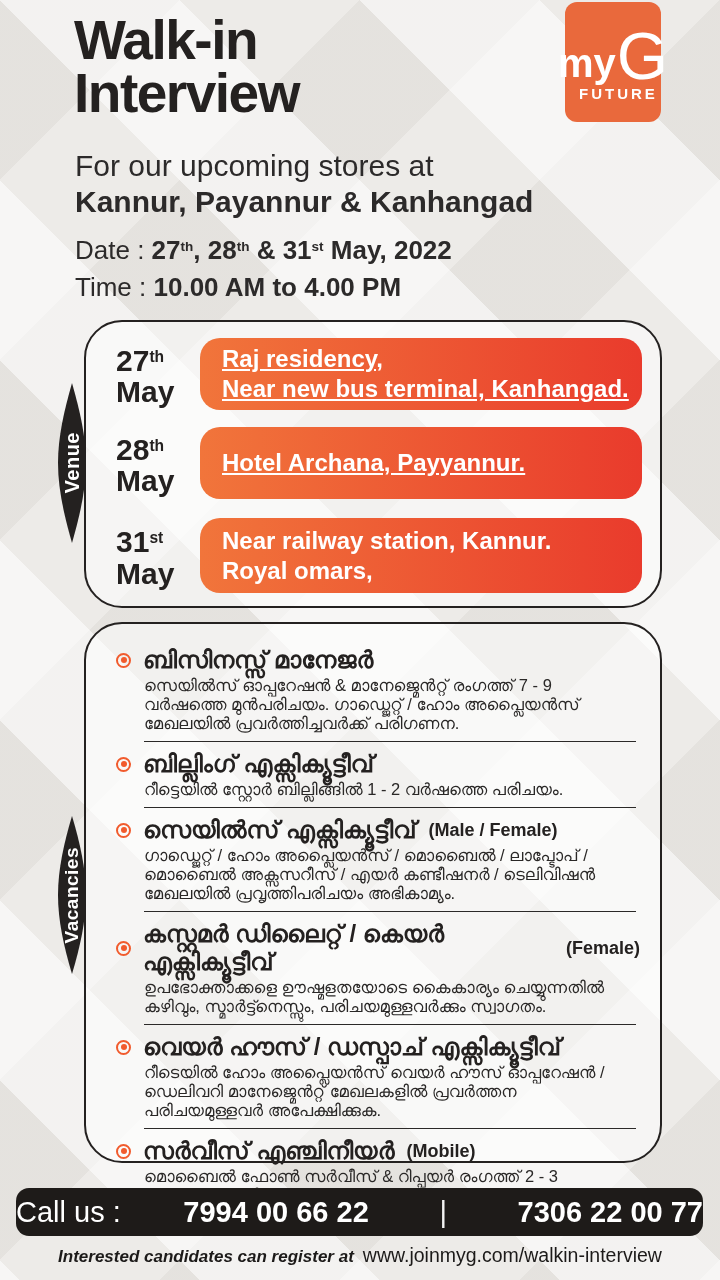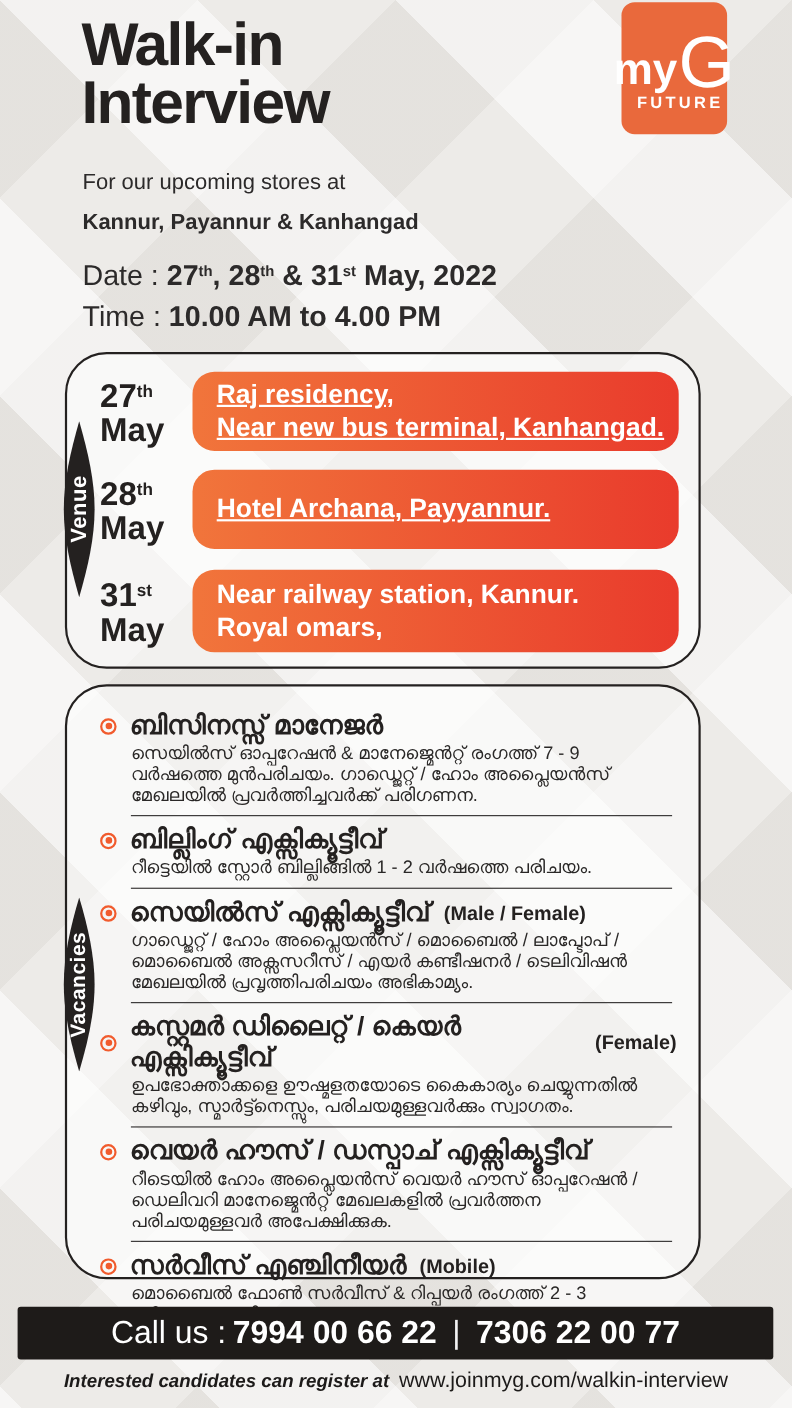--- a/index.html
+++ b/index.html
@@ -21,32 +21,32 @@
   .logo{
     position:absolute;left:565px;top:2px;width:96px;height:120px;
     background:#e9693c;border-radius:12px;
     display:flex;flex-direction:column;align-items:center;justify-content:center;color:#fff;
   }
   .logo-row{display:flex;align-items:flex-end;line-height:1;}
   .logo-my{font-size:40px;font-weight:600;letter-spacing:0;}
   .logo-g{font-size:66px;font-weight:500;margin-left:1px;margin-bottom:-6px;}
   .logo-future{font-size:15px;font-weight:700;letter-spacing:3px;margin-top:2px;align-self:flex-start;margin-left:14px;}
   .subtitle{
-    position:absolute;left:75px;top:148px;font-size:20px;line-height:36px;color:#2c2a2a;font-weight:500;
+    position:absolute;left:75px;top:148px;font-size:30px;line-height:36px;color:#2c2a2a;font-weight:500;
   }
   .subtitle .line2{font-weight:700;}
   .datetime{
     position:absolute;left:75px;top:228px;font-size:26px;line-height:37px;color:#2c2a2a;
   }
   .dt-label{font-weight:500;}
   .dt-value{font-weight:800;}
   sup.ord{font-size:.52em;vertical-align:.6em;font-weight:700;}
   
   .outline-box{
-    position:absolute;left:59px;width:578px;
+    position:absolute;left:84px;width:578px;
     border:2.5px solid #242120;border-radius:38px;background:rgba(255,255,255,.5);
     box-sizing:border-box;
   }
   #venue-box{top:320px;height:288px;}
   #vacancies-box{top:622px;height:541px;padding:22px 20px 0 30px;}
   
   .ribbon{position:absolute;width:46px;display:flex;align-items:center;justify-content:center;}
   .ribbon svg{position:absolute;inset:0;}
   .ribbon-label{
     position:relative;color:#fff;font-weight:700;font-size:20px;letter-spacing:.5px;
@@ -73,22 +73,22 @@
     width:11px;height:11px;flex:none;border-radius:50%;border:2.5px solid #f15b2d;position:relative;
   }
   .bullet::after{content:"";position:absolute;inset:2.5px;border-radius:50%;background:#f15b2d;}
   .vac-title{font-size:24px;line-height:28px;font-weight:800;color:#242120;}
   .vac-suffix{font-size:18px;font-weight:700;color:#242120;}
   .vac-desc{margin:2px 0 0 28px;font-size:16.5px;line-height:19px;color:#2a2827;max-width:484px;font-weight:500;}
   .divider{border:none;border-top:1.6px solid #2b2928;margin:8px 0 8px 28px;width:492px;}
   
   .call-pill{
     position:absolute;left:16px;top:1188px;width:687px;height:48px;box-sizing:border-box;
-    background:#1e1b19;border-radius:3px;color:#fff;
-    display:flex;align-items:center;justify-content:center;font-size:29px;cursor:pointer;
+    background:#1e1b19;border-radius:13px;color:#fff;
+    display:flex;align-items:center;justify-content:space-between;font-size:29px;cursor:pointer;
   }
   .call-label{font-weight:500;margin-right:6px;}
   .call-number{font-weight:800;}
   .call-sep{font-weight:400;margin:0 14px;opacity:.95;}
   .register-line{
     position:absolute;left:0;top:1244px;width:720px;
     display:flex;align-items:baseline;justify-content:center;gap:9px;color:#1c1a19;
   }
   .register-text{font-style:italic;font-size:17px;font-weight:600;}
   .register-url{font-size:19.5px;font-weight:400;}

